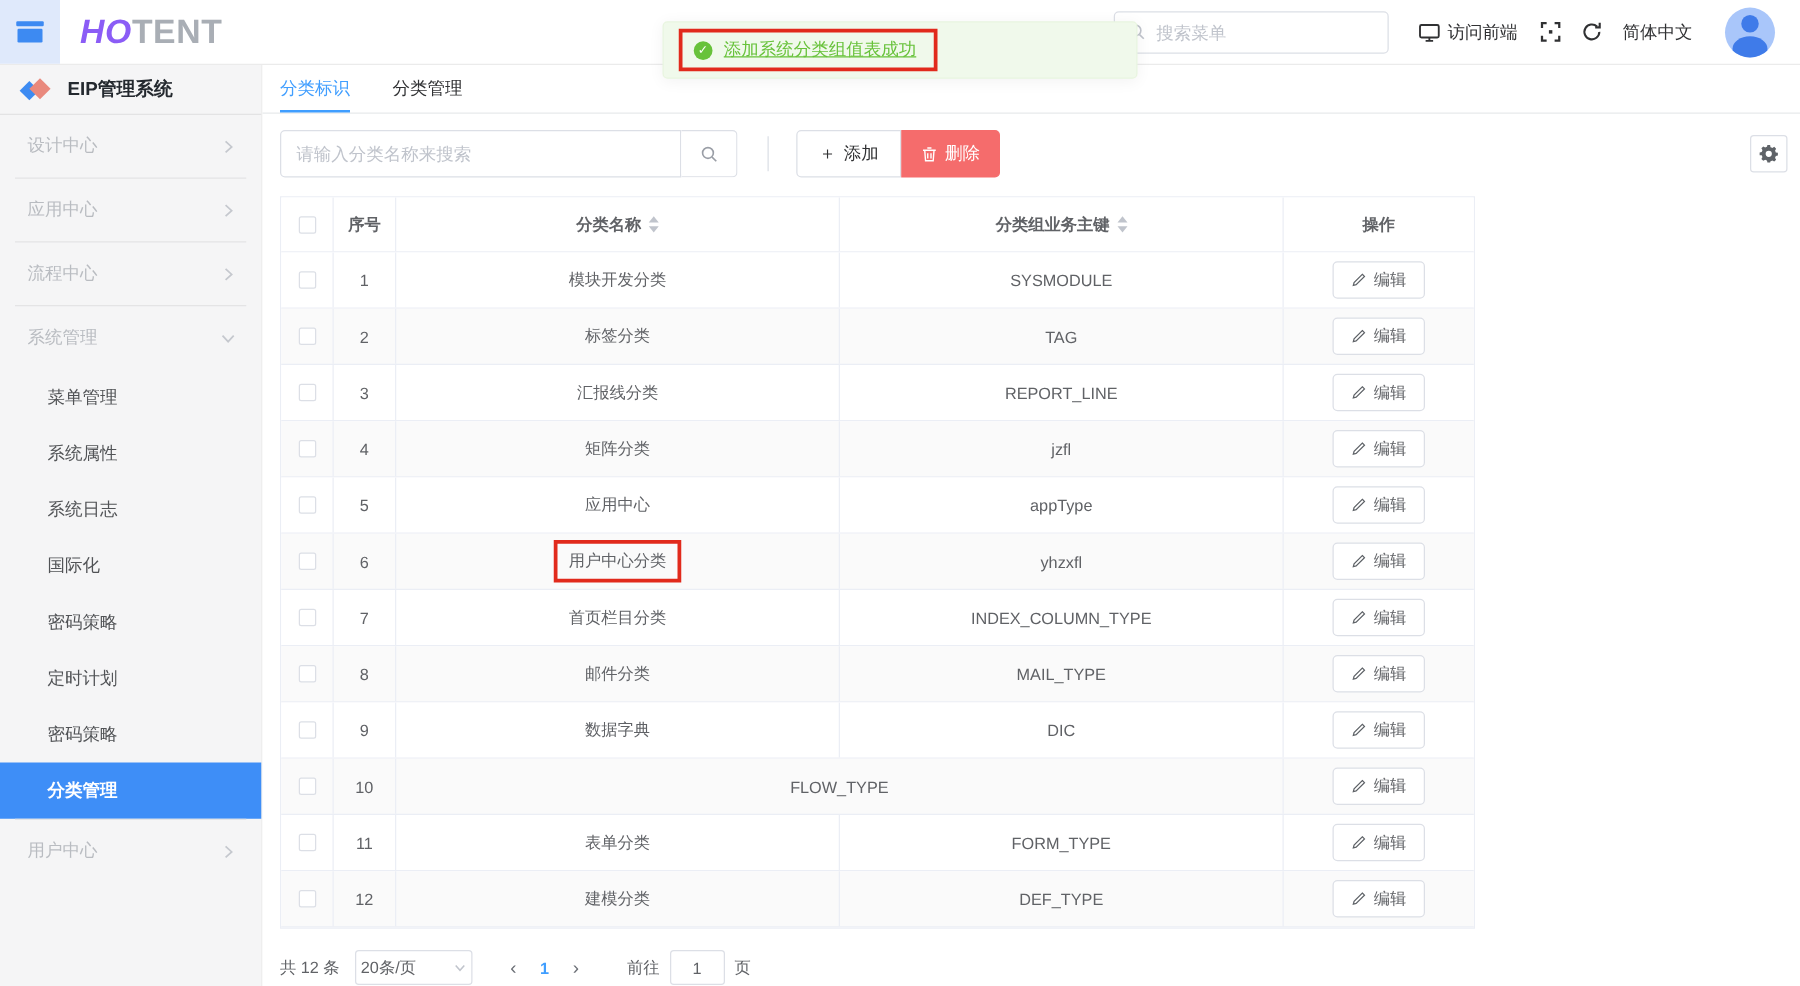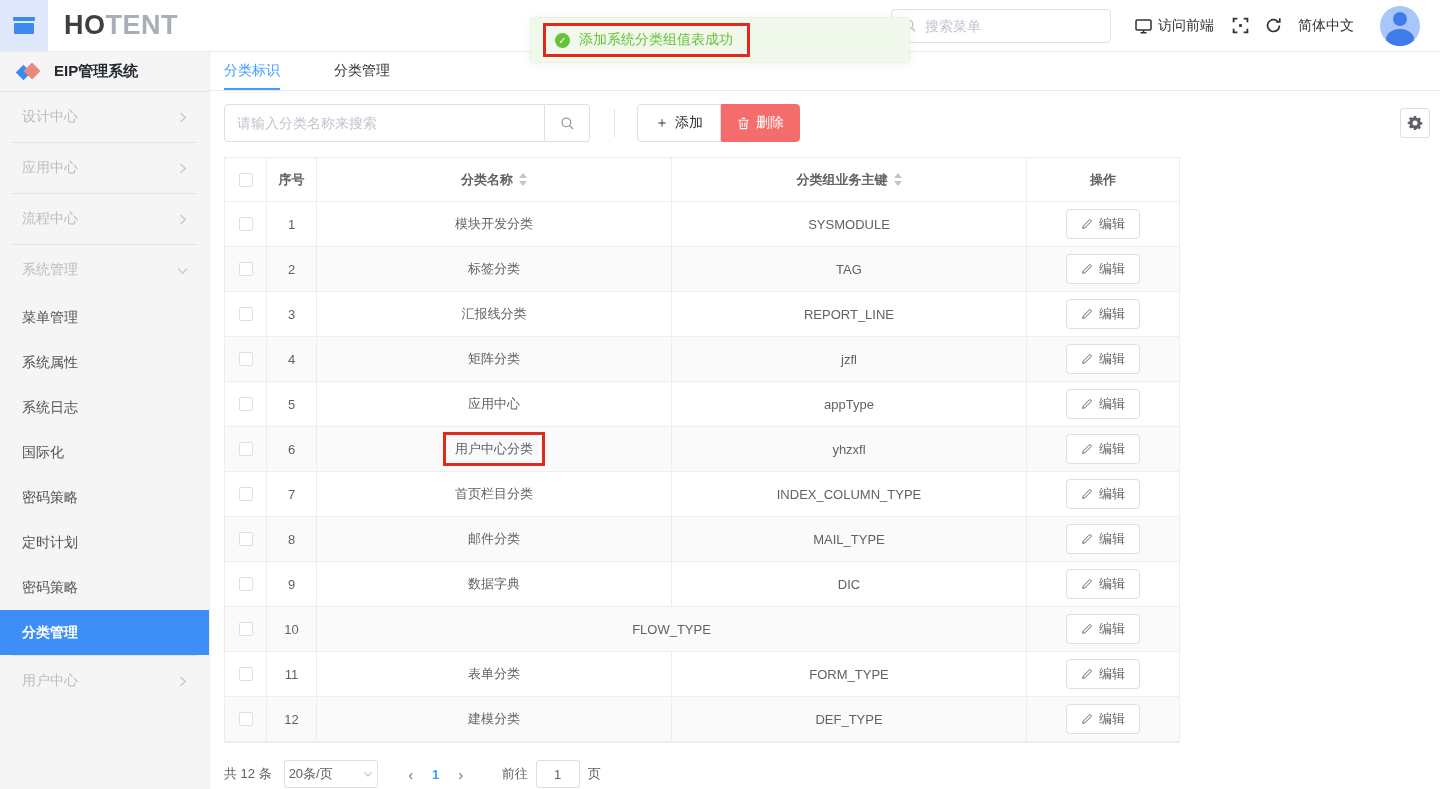--- a/index.html
+++ b/index.html
@@ -11,21 +11,21 @@
   .topbar { height:52px; background:#fff; border-bottom:1px solid #ebebeb;
             display:flex; align-items:center; flex-shrink:0; }
   .collapse-btn { width:48px; height:51px; background:#dfe9fb; display:flex;
                   align-items:center; justify-content:center; cursor:pointer; }
   .collapse-icon { width:22px; height:17px; position:relative; }
   .collapse-icon::before { content:""; position:absolute; left:0; top:0; width:22px; height:4px;
                            background:#3d8af2; border-radius:1px; }
   .collapse-icon::after  { content:""; position:absolute; left:1px; top:6px; width:20px; height:11px;
                            background:#3d8af2; border-radius:1px; }
   .brand { margin-left:16px; font-size:27px; font-weight:800; letter-spacing:.5px; display:flex; align-items:baseline; }
-  .brand .b1 { color:#404040; }
+  .brand .b1 { color:#8b5cf6; font-style:italic; }
   .brand .b2 { color:#a9aeb5; }
   .topbar .spacer { flex:1; }
   .top-search { width:220px; height:34px; border:1px solid #dcdfe6; border-radius:4px;
                 display:flex; align-items:center; padding:0 10px; gap:8px; margin-right:24px; }
   .top-search input { border:none; outline:none; flex:1; font-size:14px; color:#606266;
                       font-family:inherit; background:transparent; }
   .top-search input::placeholder { color:#c0c4cc; }
   .top-item { display:flex; align-items:center; gap:6px; font-size:14px; color:#303133;
               margin-right:18px; cursor:pointer; white-space:nowrap; }
   .icon-btn { margin-right:16px; display:flex; align-items:center; cursor:pointer; }
@@ -37,45 +37,45 @@
                     border-radius:50%; background:#3f7be9; }
 
   
   .toast { position:absolute; left:530px; top:17px; width:380px; height:46px; background:#f0f9eb;
            border:1px solid #e8f5df; border-radius:4px; display:flex; align-items:center;
            box-shadow:0 2px 12px rgba(0,0,0,.05); z-index:30; }
   .red-annotation { border:3px solid #e12a1c; }
   .toast .red-annotation { margin-left:12px; padding:5px 14px 5px 9px; display:flex; align-items:center; gap:9px; }
   .check-circle { width:15px; height:15px; border-radius:50%; background:#67c23a; color:#fff;
                   font-size:10px; font-weight:bold; display:flex; align-items:center; justify-content:center; }
-  .toast-msg { color:#67c23a; font-size:14px; white-space:nowrap; }
+  .toast-msg { color:#67c23a; font-size:14px; white-space:nowrap;text-decoration:underline; }
 
   
   .shell { flex:1; display:flex; min-height:0; }
 
   
   .sidebar { width:210px; background:#f5f5f6; border-right:1px solid #ececec; flex-shrink:0;
              display:flex; flex-direction:column; }
   .side-header { height:40px; display:flex; align-items:center; gap:11px; padding-left:17px;
                  border-bottom:1px solid #e3e3e4; flex-shrink:0; }
   .diamonds { position:relative; width:26px; height:22px; }
   .d-blue { position:absolute; left:1px; top:6px; width:11px; height:11px; background:#3d8bf2; transform:rotate(45deg); }
   .d-red  { position:absolute; left:9px; top:4px; width:12px; height:12px; background:#e9897d; transform:rotate(45deg); }
   .side-title { font-size:15px; font-weight:bold; color:#24292f; }
   .menu-group { height:50px; display:flex; align-items:center; justify-content:space-between;
                 padding:0 20px 0 22px; color:#b9bcc1; font-size:14px; cursor:pointer; }
   .menu-divider { height:1px; background:#e4e4e5; margin:0 12px; }
-  .menu-sub { height:45px; display:flex; align-items:center; padding-left:22px; color:#515356;
+  .menu-sub { height:45px; display:flex; align-items:center; padding-left:38px; color:#515356;
               font-size:14px; cursor:pointer; }
   .menu-sub.active { background:#3e8ef7; color:#fff; font-weight:bold; }
 
   
   .main { flex:1; background:#fff; display:flex; flex-direction:column; min-width:0; }
   .tabbar { height:39px; border-bottom:1px solid #e8eaec; display:flex; align-items:stretch;
-            padding-left:14px; flex-shrink:0;gap:20px; }
+            padding-left:14px; flex-shrink:0; }
   .tab { margin-right:34px; display:flex; align-items:center; font-size:14px; color:#303133;
          position:relative; cursor:pointer; }
   .tab.active { color:#409eff; }
   .tab.active::after { content:""; position:absolute; left:0; right:0; bottom:0; height:2px; background:#409eff; }
 
   .toolbar { display:flex; align-items:center; padding:13px 10px 13px 14px; flex-shrink:0; }
   .search-group { display:flex; width:366px; }
   .search-group input { width:321px; height:38px; border:1px solid #dcdfe6; border-radius:4px 0 0 4px;
                         padding:0 12px; font-size:14px; color:#606266; outline:none; font-family:inherit; }
   .search-group input::placeholder { color:#c0c4cc; }

